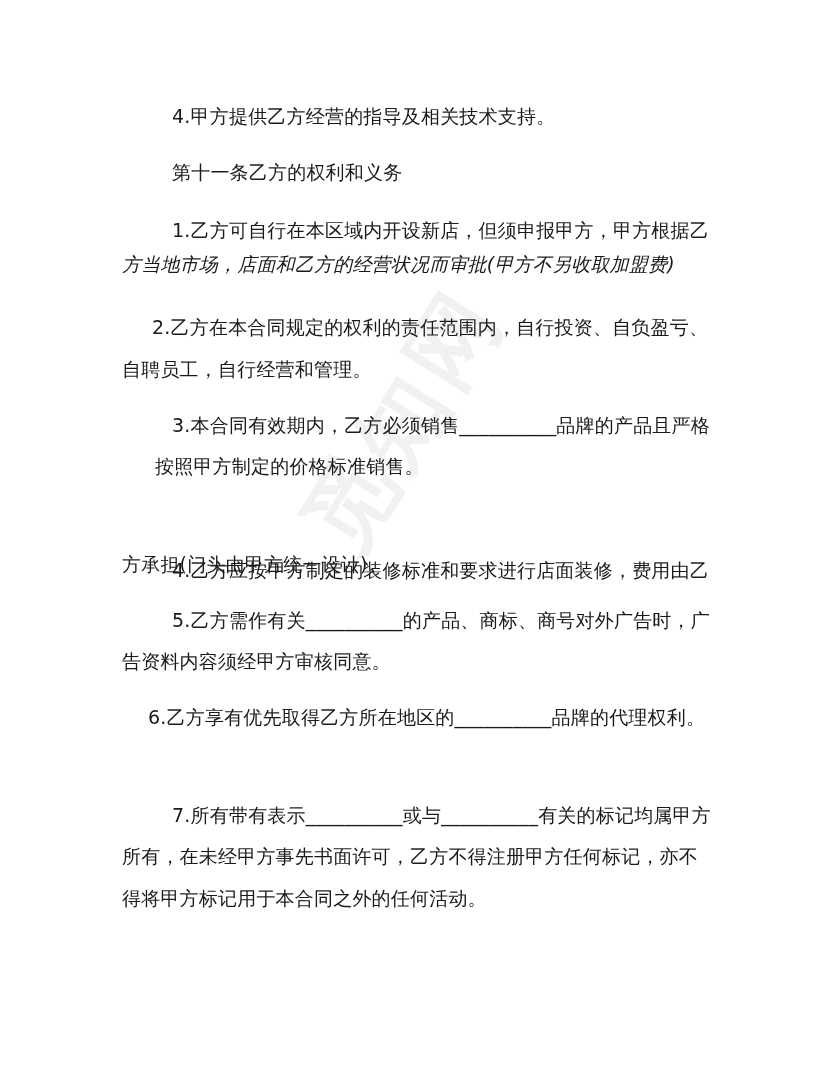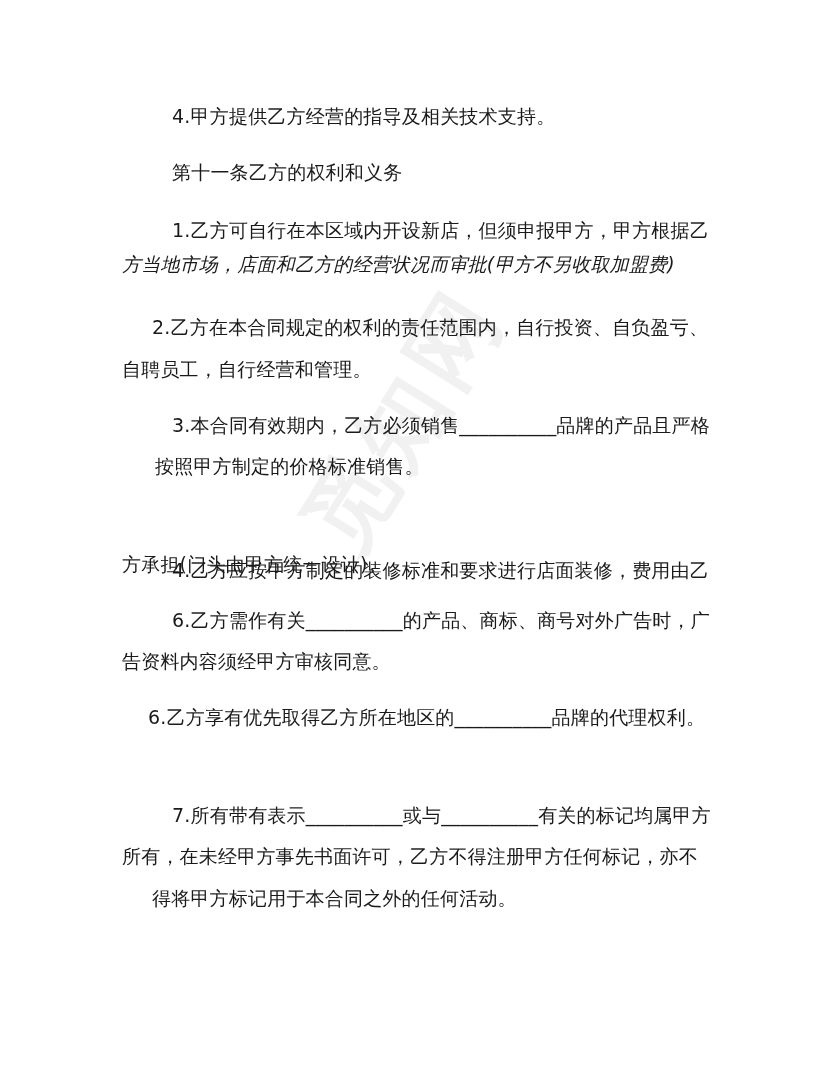--- a/index.html
+++ b/index.html
@@ -50,19 +50,19 @@
   <div class="line" style="left:172px;top:104px;">4.甲方提供乙方经营的指导及相关技术支持。</div>
   <div class="line" style="left:172px;top:160px;">第十一条乙方的权利和义务</div>
   <div class="line" style="left:172px;top:218px;">1.乙方可自行在本区域内开设新店，但须申报甲方，甲方根据乙</div>
   <div class="line" style="left:122px;top:252px;font-style:italic;">方当地市场，店面和乙方的经营状况而审批(甲方不另收取加盟费)</div>
   <div class="line" style="left:152px;top:315px;">2.乙方在本合同规定的权利的责任范围内，自行投资、自负盈亏、</div>
   <div class="line" style="left:122px;top:357px;">自聘员工，自行经营和管理。</div>
   <div class="line" style="left:172px;top:413px;">3.本合同有效期内，乙方必须销售__________品牌的产品且严格</div>
   <div class="line" style="left:122px;top:454px;margin-left:33px;">按照甲方制定的价格标准销售。</div>
   <div class="line" style="left:172px;top:510px;margin-top:48px;">4.乙方应按甲方制定的装修标准和要求进行店面装修，费用由乙</div>
   <div class="line" style="left:122px;top:552px;">方承担(门头由甲方统一设计)。</div>
-  <div class="line" style="left:172px;top:608px;">6.乙方需作有关__________的产品、商标、商号对外广告时，广</div>
+  <div class="line" style="left:172px;top:608px;">5.乙方需作有关__________的产品、商标、商号对外广告时，广</div>
   <div class="line" style="left:122px;top:649px;">告资料内容须经甲方审核同意。</div>
   <div class="line" style="left:148px;top:705px;">6.乙方享有优先取得乙方所在地区的__________品牌的代理权利。</div>
   <div class="line" style="left:172px;top:803px;">7.所有带有表示__________或与__________有关的标记均属甲方</div>
   <div class="line" style="left:122px;top:844px;">所有，在未经甲方事先书面许可，乙方不得注册甲方任何标记，亦不</div>
-  <div class="line" style="left:122px;top:886px;margin-left:30px;">得将甲方标记用于本合同之外的任何活动。</div>
+  <div class="line" style="left:122px;top:886px;">得将甲方标记用于本合同之外的任何活动。</div>
 </div>
 
 </body></html>

